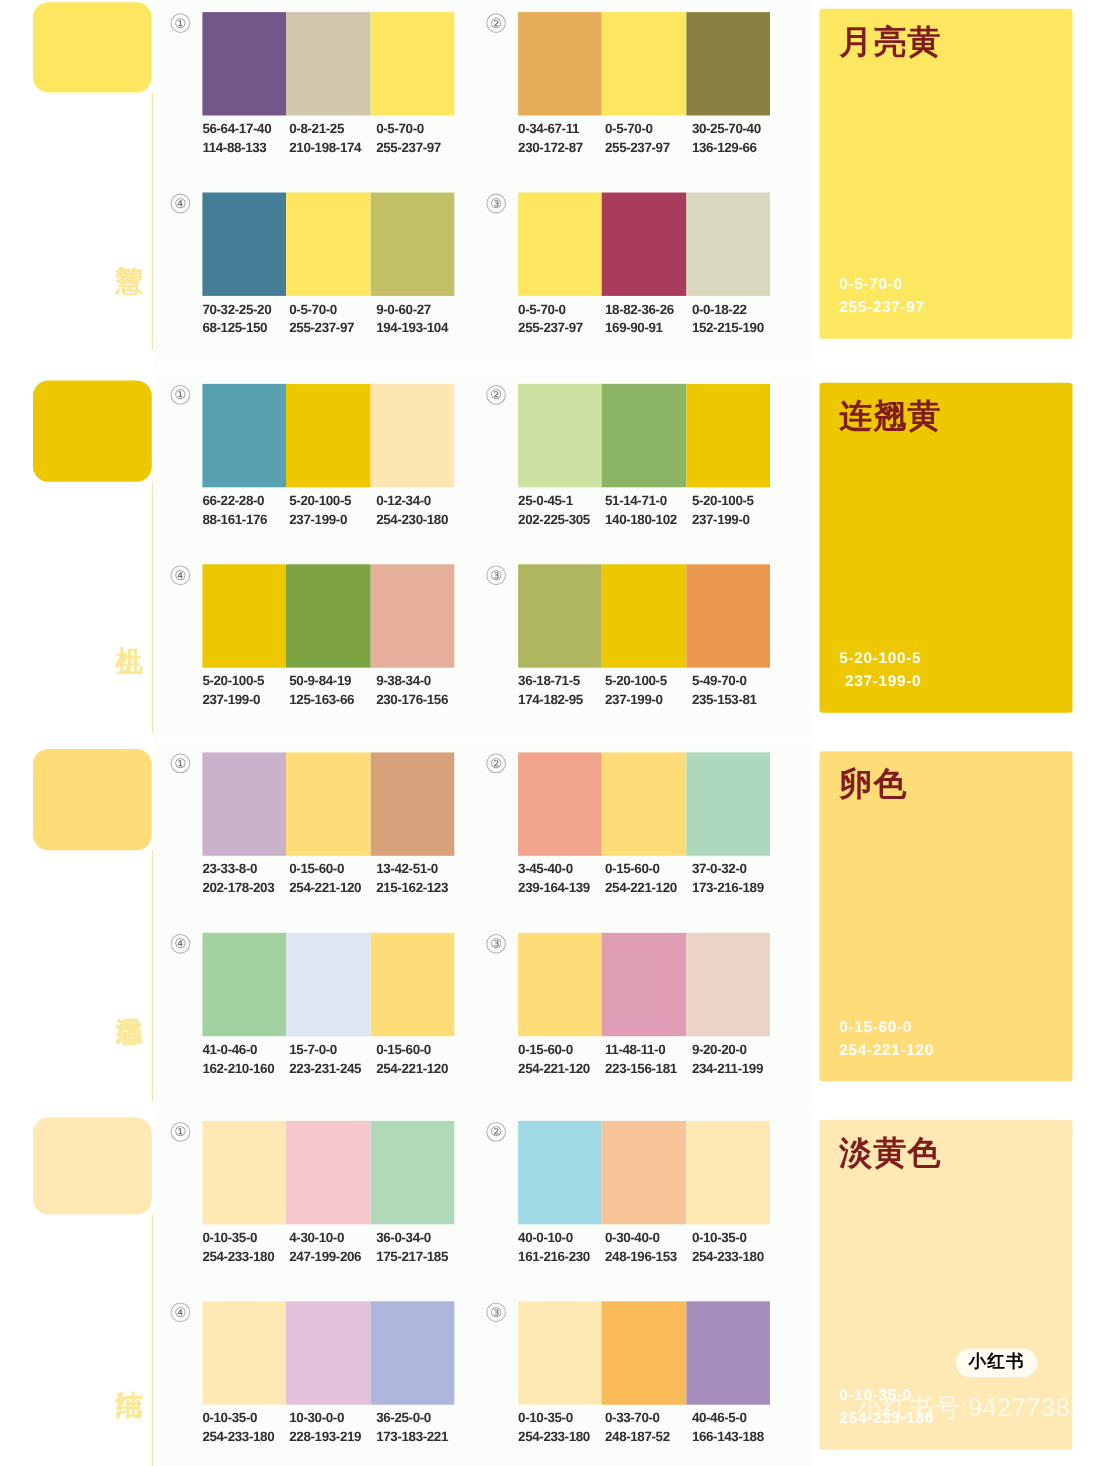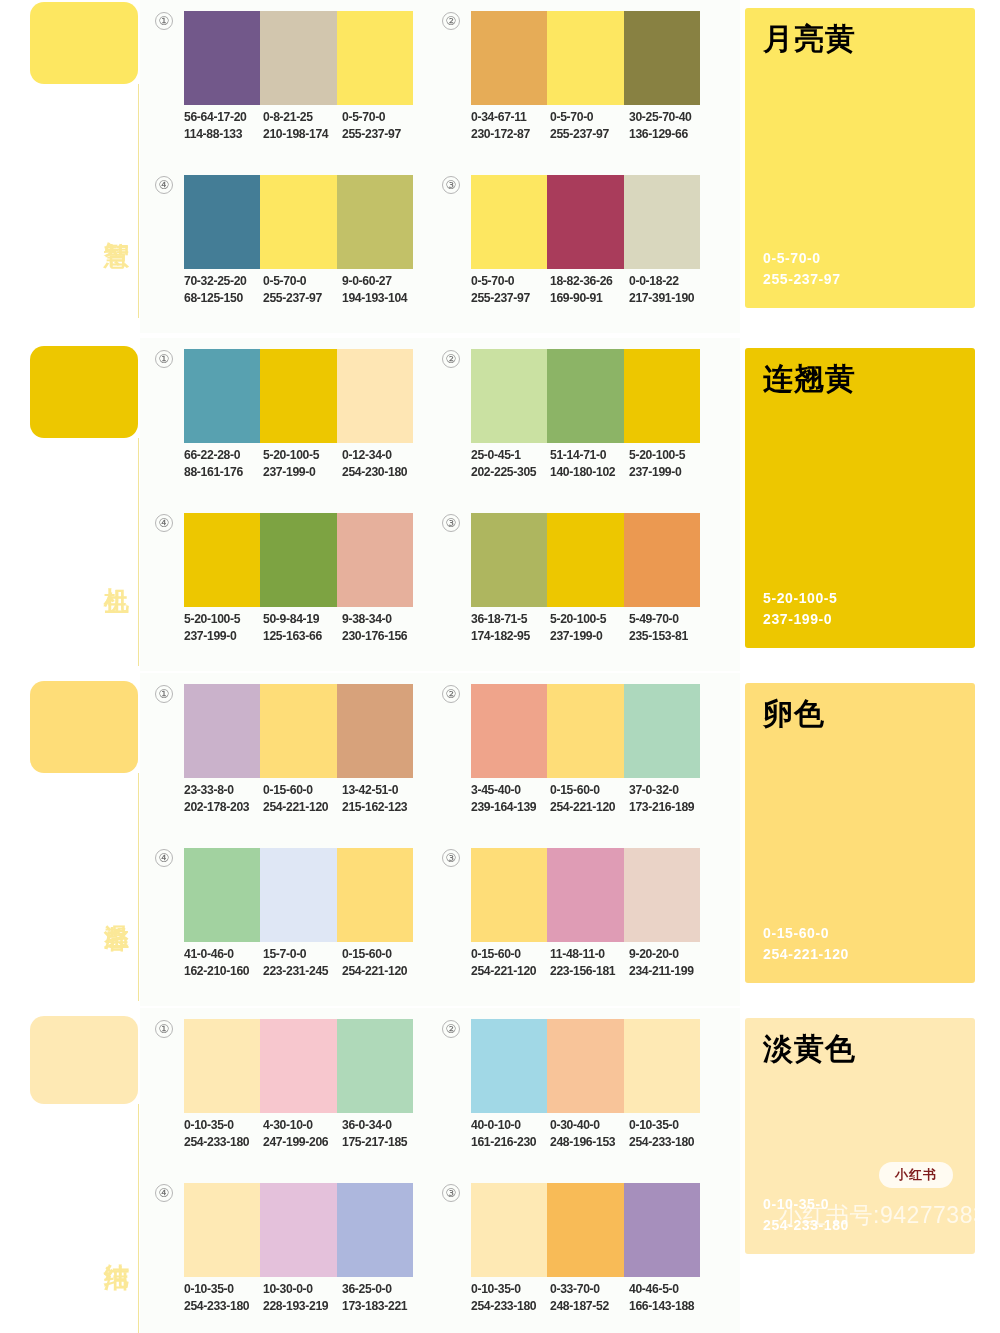--- a/index.html
+++ b/index.html
@@ -108,46 +108,46 @@
     width:230px;
     border-radius:3px;
     overflow:hidden;
   }
   .name-card .cn-name {
     position:absolute;
     left:18px; top:14px;
     font-size:30px;
     line-height:34px;
     font-weight:700;
-    color:#000000;
+    color:#7f1d1d;
     letter-spacing:1px;
     white-space:nowrap;
     font-family:"Liberation Sans","DejaVu Sans",sans-serif;
   }
   .name-card .card-codes {
     position:absolute;
     left:18px;
     bottom:18px;
     color:#ffffff;
     font-size:14px;
     line-height:21px;
     font-weight:700;
     letter-spacing:0.6px;
     white-space:nowrap;
   }
 
   
   .wm-badge {
     position:absolute;
-    right:22px; bottom:66px;
+    right:32px; bottom:66px;
     width:74px; height:26px;
     border-radius:13px;
     background:rgba(255,255,255,0.82);
-    color:#7f1d1d;
-    font-size:13px;
+    color:#000000;
+    font-size:16px;
     font-weight:700;
     line-height:26px;
     text-align:center;
     letter-spacing:1px;
   }
   .wm-text {
     position:absolute;
     left:34px; bottom:26px;
     color:rgba(255,255,255,0.72);
     font-size:23px;
@@ -170,21 +170,21 @@
       </div>
       <div class="combo" style="left: 155px; top: 8px;">
         <div class="num">①</div>
         <div class="bars">
           <i style="background: rgb(114, 88, 138);"></i>
           <i style="background: rgb(210, 198, 174);"></i>
           <i style="background: rgb(253, 231, 97);"></i>
         </div>
         <div class="codes">
           <div class="cell">
-            <div class="cmyk">56-64-17-20</div>
+            <div class="cmyk">56-64-17-40</div>
             <div class="rgb">114-88-133</div>
           </div>
           <div class="cell">
             <div class="cmyk">0-8-21-25</div>
             <div class="rgb">210-198-174</div>
           </div>
           <div class="cell">
             <div class="cmyk">0-5-70-0</div>
             <div class="rgb">255-237-97</div>
           </div>
@@ -245,21 +245,21 @@
           <div class="cell">
             <div class="cmyk">0-5-70-0</div>
             <div class="rgb">255-237-97</div>
           </div>
           <div class="cell">
             <div class="cmyk">18-82-36-26</div>
             <div class="rgb">169-90-91</div>
           </div>
           <div class="cell">
             <div class="cmyk">0-0-18-22</div>
-            <div class="rgb">217-391-190</div>
+            <div class="rgb">152-215-190</div>
           </div>
         </div>
       </div>
       <div class="name-card" style="top: 8px; height: 300px; background: rgb(253, 231, 97);">
         <div class="cn-name">月亮黄</div>
         <div class="card-codes">
           <div>0-5-70-0</div>
           <div>255-237-97</div>
         </div>
       </div>
@@ -352,21 +352,21 @@
           <div class="cell">
             <div class="cmyk">5-20-100-5</div>
             <div class="rgb">237-199-0</div>
           </div>
           <div class="cell">
             <div class="cmyk">5-49-70-0</div>
             <div class="rgb">235-153-81</div>
           </div>
         </div>
       </div>
-      <div class="name-card" style="top: 10px; height: 300px; background: rgb(237, 199, 0);">
+      <div class="name-card" style="top: 10px; height: 300px; background: rgb(237, 199, 0); text-align: right;">
         <div class="cn-name">连翘黄</div>
         <div class="card-codes">
           <div>5-20-100-5</div>
           <div>237-199-0</div>
         </div>
       </div>
     </div>
     <div class="section" style="top: 673px;">
       <div class="tint"></div>
       <div class="left-col">
@@ -558,21 +558,21 @@
           <div class="cell">
             <div class="cmyk">0-33-70-0</div>
             <div class="rgb">248-187-52</div>
           </div>
           <div class="cell">
             <div class="cmyk">40-46-5-0</div>
             <div class="rgb">166-143-188</div>
           </div>
         </div>
       </div>
-      <div class="name-card" style="top: 10px; height: 236px; background: rgb(254, 233, 180);">
+      <div class="name-card" style="top: 10px; height: 300px; background: rgb(254, 233, 180);">
         <div class="cn-name">淡黄色</div>
         <div class="card-codes">
           <div>0-10-35-0</div>
           <div>254-233-180</div>
         </div>
         <div class="wm-badge">小红书</div>
         <div class="wm-text">小红书号:942773831</div>
       </div>
     </div>
   </div>

